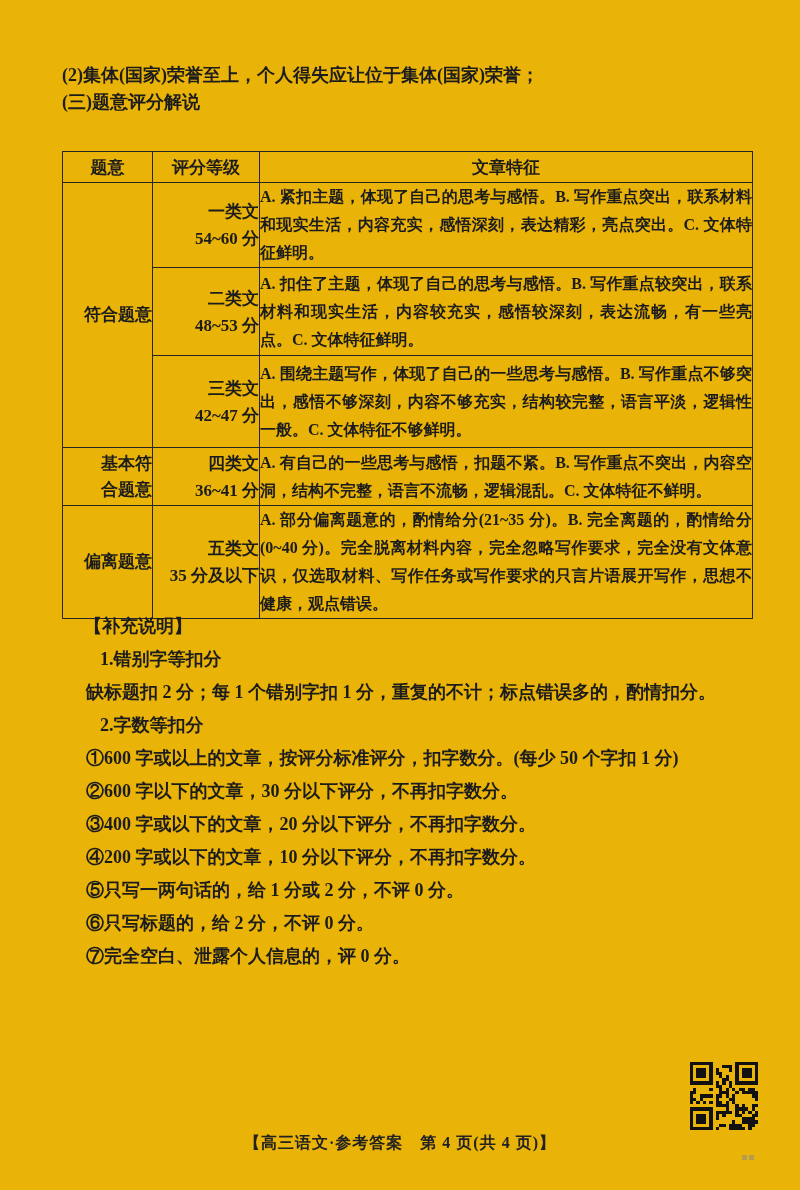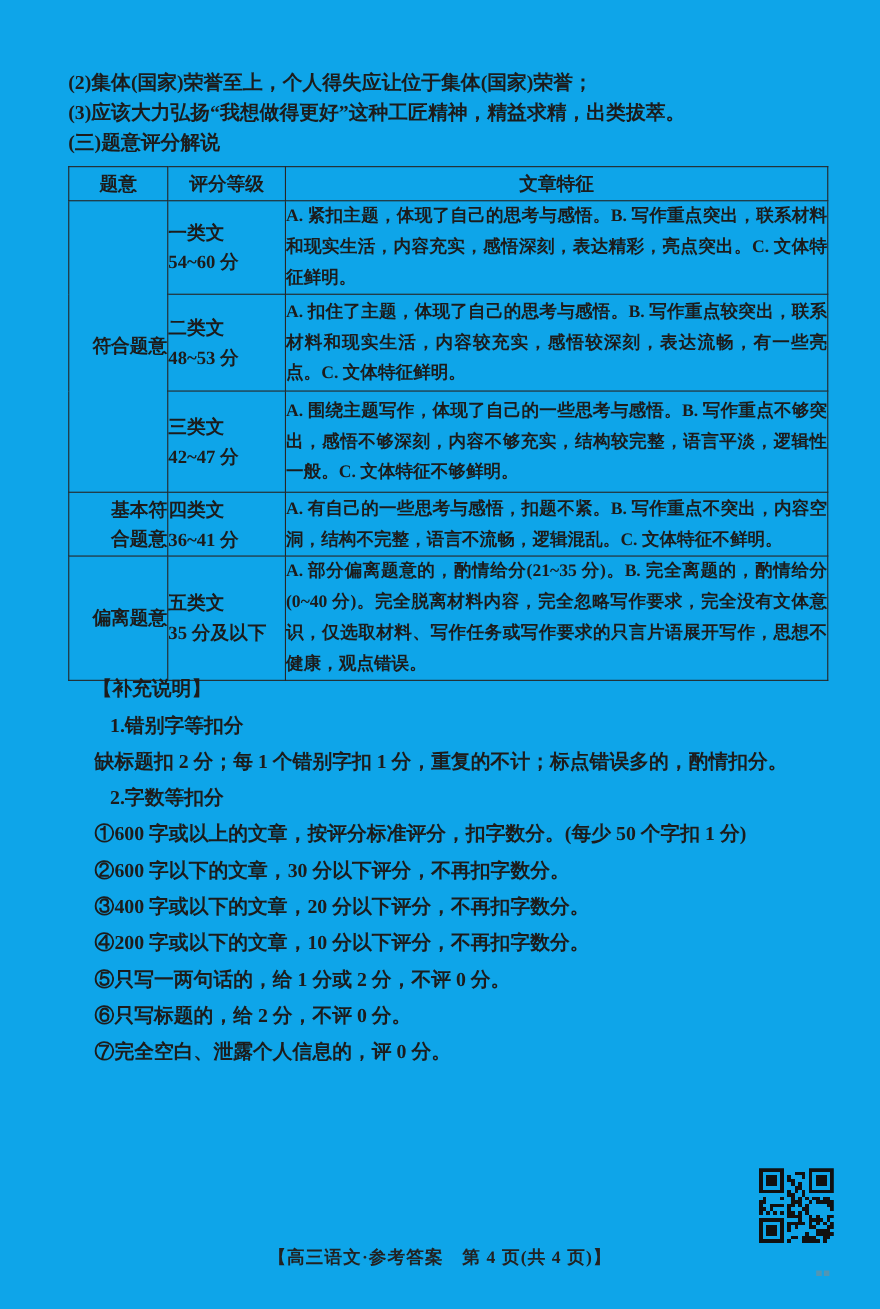--- a/index.html
+++ b/index.html
@@ -1,38 +1,38 @@
 <!DOCTYPE html>
 <html><head>
 <meta charset="utf-8">
 <style>
   html,body{margin:0;padding:0;background:#e8e8e8;}
   .page{
     position:relative;
     width:800px;height:1190px;
-    background:#0ea5e9;
+    background:#eab308;
     margin:0 auto;
     overflow:hidden;
     font-family:"Liberation Serif","DejaVu Serif",serif;
     color:#1c1c1c;
     -webkit-font-smoothing:antialiased;
   }
   
   .intro{position:absolute;left:62px;top:62px;right:40px;font-size:18px;line-height:27px;font-weight:600;}
   .intro p{margin:0;}
   
   table.rubric{
     position:absolute;left:62px;top:151px;width:690px;
     border-collapse:collapse;table-layout:fixed;
     font-weight:600;
   }
   table.rubric th,table.rubric td{border:1.5px solid #262626;vertical-align:middle;padding:0;}
   table.rubric th{font-size:17px;font-weight:600;text-align:center;margin-top:26px;}
   td.cat{font-size:17px;text-align:right;white-space:pre-line;line-height:26px;}
-  td.grade{font-size:17px;text-align:left;line-height:27px;}
+  td.grade{font-size:17px;text-align:right;line-height:27px;}
   td.feat{font-size:16px;line-height:28px;padding:4px 8px 4px 9px;text-align:justify;text-justify:inter-ideograph;}
   tr.hr{height:31px;} tr.r1{height:60px;} tr.r2{height:88px;} tr.r3{height:92px;} tr.r4{height:58px;padding-left:24px;} tr.r5{height:106px;}
   
   .supplement{position:absolute;left:0;top:610px;width:100%;font-size:18px;line-height:33px;font-weight:600;}
   .supplement p{margin:0;}
   .ind-a{padding-left:84px;}
   .ind-b{padding-left:100px;}
   .ind-c{padding-left:86px;}
   
   .qr{position:absolute;left:690px;top:1062px;width:68px;height:68px;}
@@ -44,21 +44,20 @@
   .footer{position:absolute;left:0;top:1133px;width:100%;text-align:center;
     font-size:16px;font-weight:bold;letter-spacing:1px;color:#222;}
 </style>
 </head>
 <body>
 
 <div class="page">
 
   <div class="intro">
     <p>(2)集体(国家)荣誉至上，个人得失应让位于集体(国家)荣誉；</p>
-    <p>(3)应该大力弘扬“我想做得更好”这种工匠精神，精益求精，出类拔萃。</p>
     <p>(三)题意评分解说</p>
   </div>
 
   <table class="rubric">
     <colgroup>
       <col style="width:90px">
         <col style="width:107px">
         <col style="width:493px">
     </colgroup>
     <thead>

